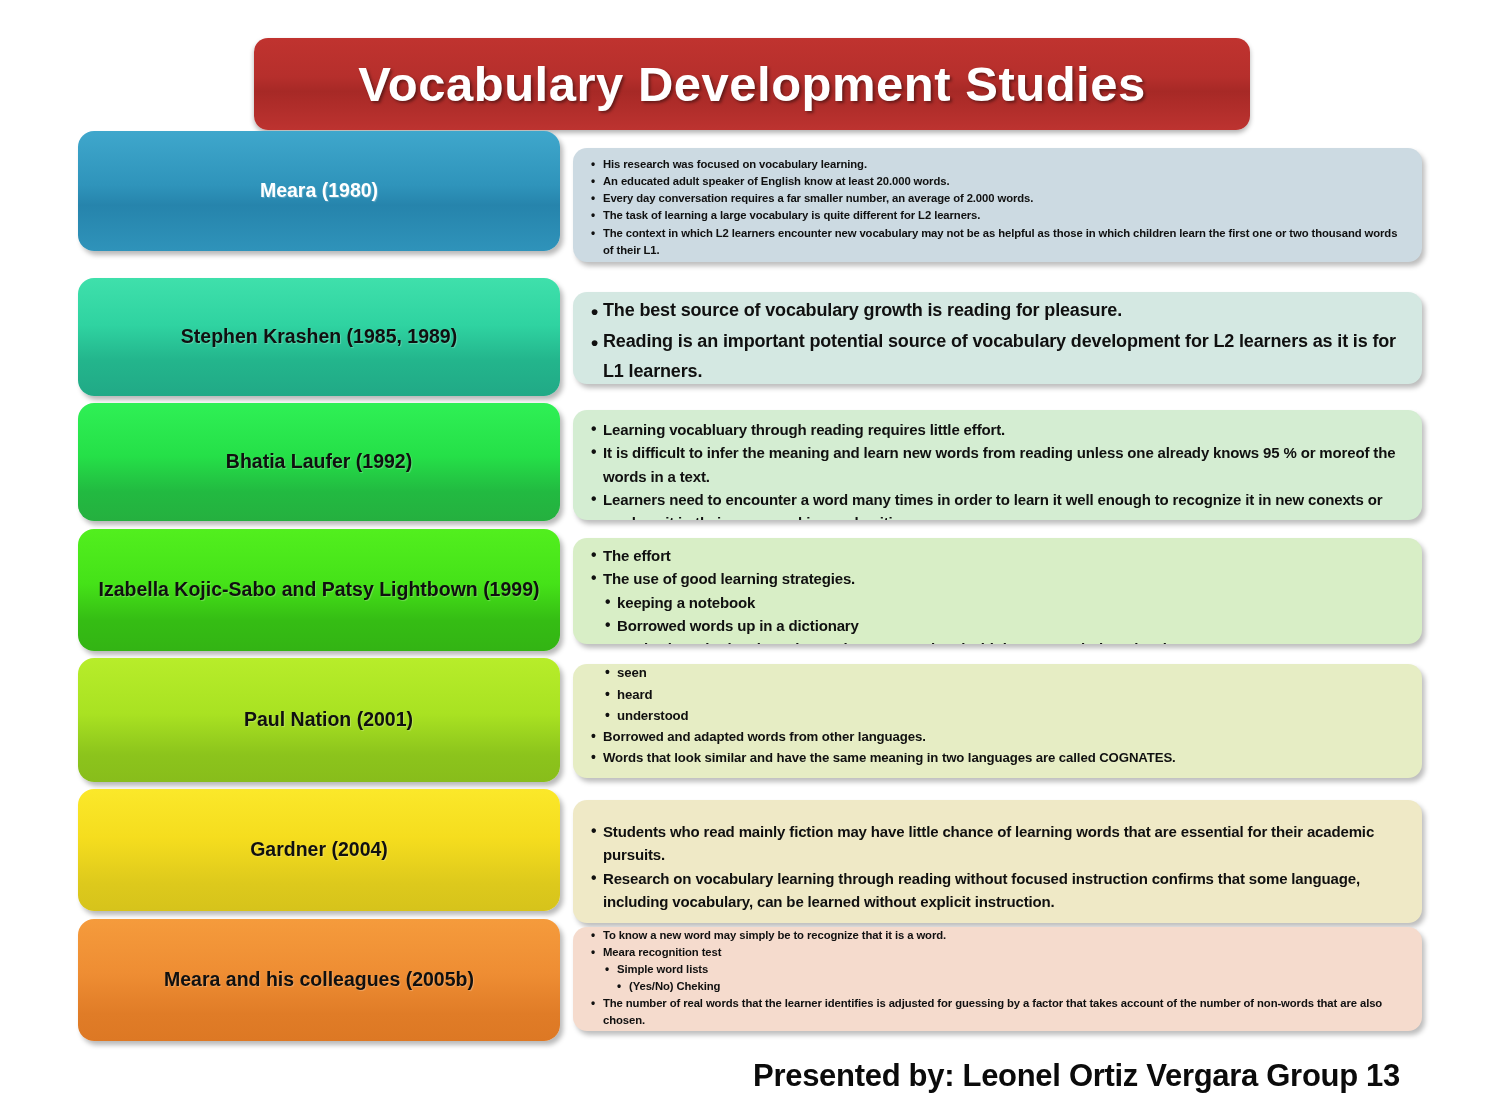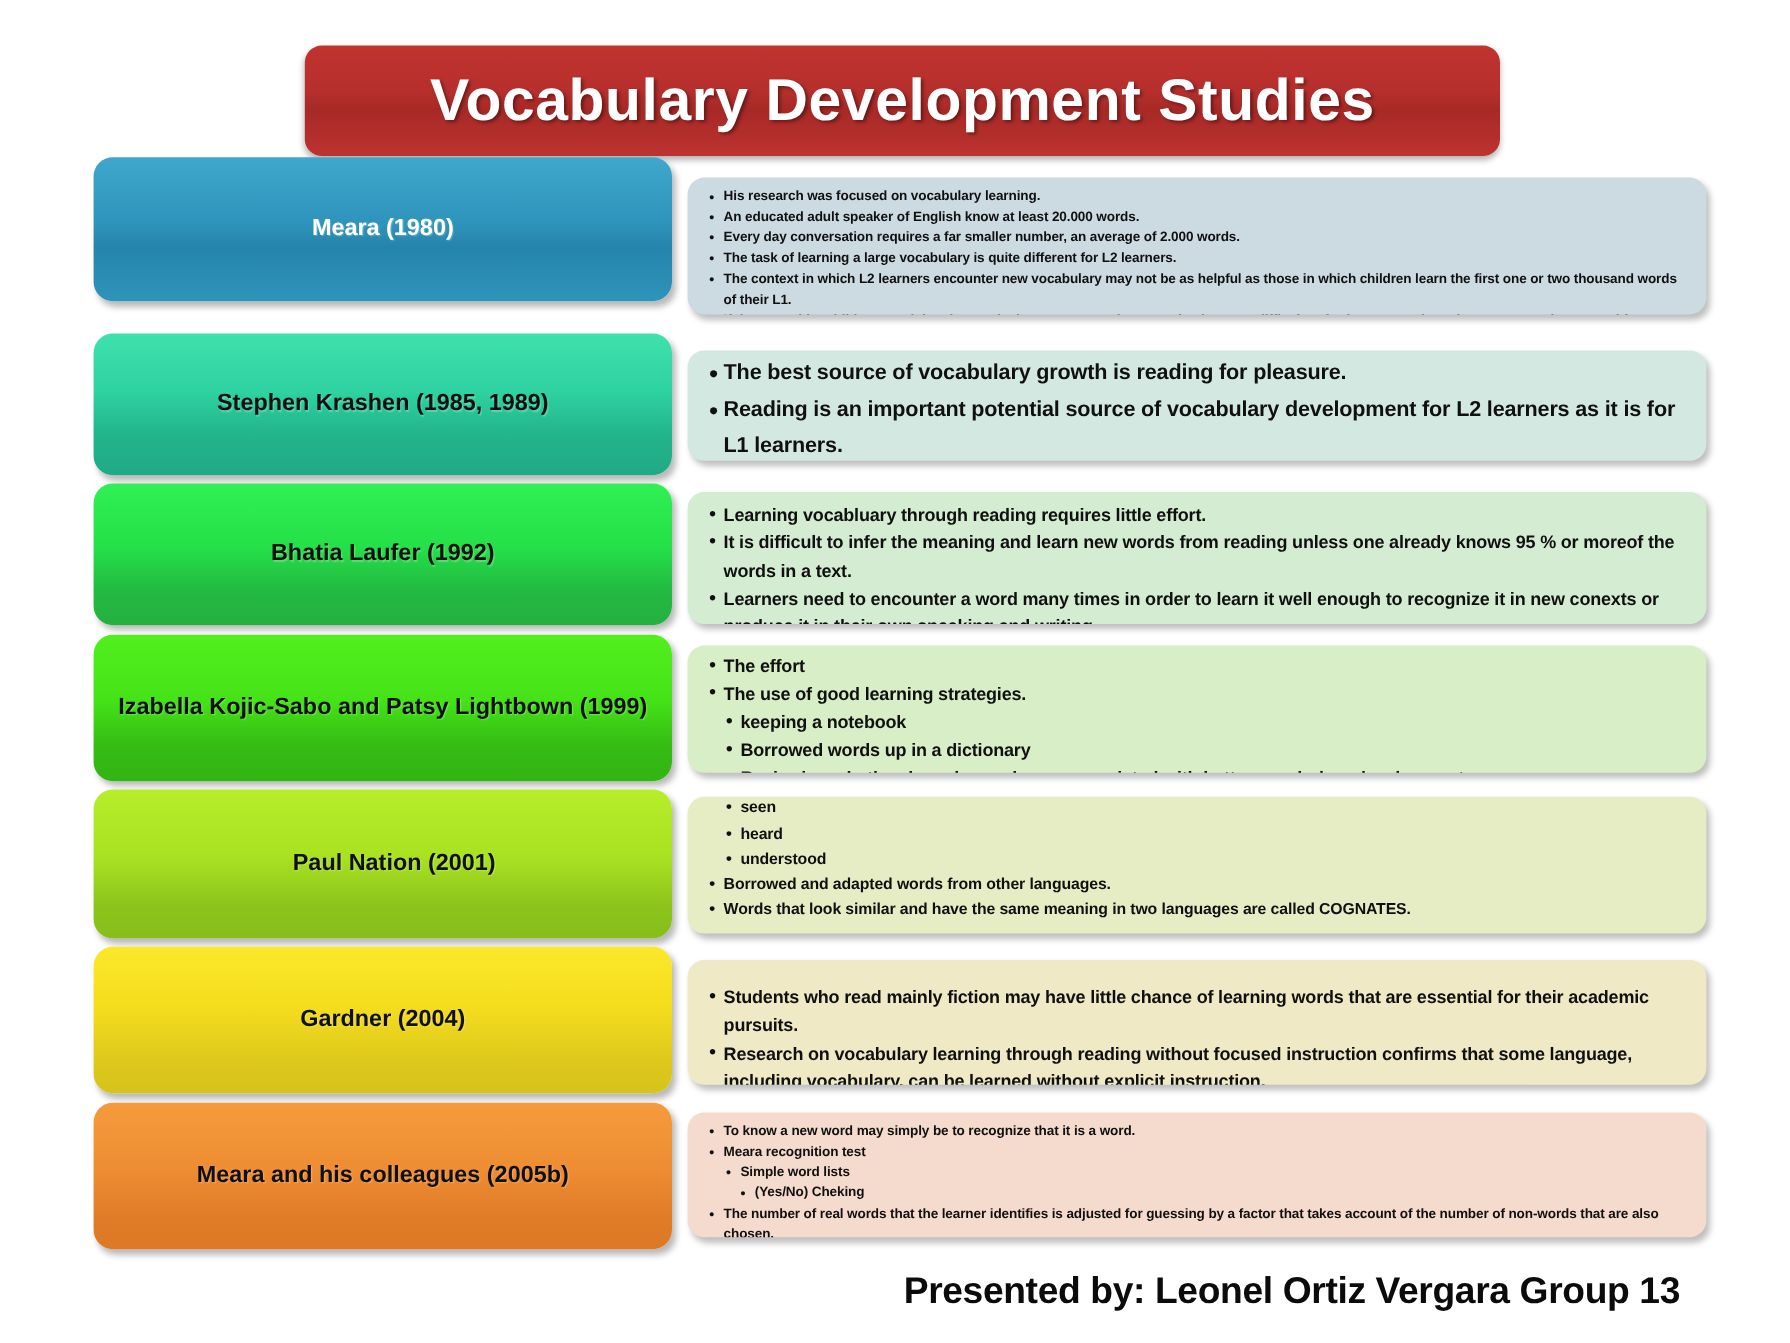--- a/index.html
+++ b/index.html
@@ -155,30 +155,30 @@
           <li class="sub">seen</li>
           <li class="sub">heard</li>
           <li class="sub"> understood</li>
           <li>Borrowed and adapted words from other languages.</li>
           <li>Words that look similar and have the same meaning in two languages are called COGNATES.</li>
         </ul>
       </div>
       <div class="label-box" style="top: 789px; height: 122px; background: linear-gradient(rgb(251, 232, 42) 0%, rgb(245, 221, 30) 40%, rgb(221, 201, 28) 78%, rgb(214, 195, 27) 100%);">
         <div class="label-text" style="color: rgb(16, 16, 16);">Gardner (2004)</div>
       </div>
-      <div class="content-box sz-md" style="top: 800px; height: 104px; background: rgb(239, 233, 198); padding-top: 20px; display: flex; flex-direction: column; justify-content: flex-start;">
+      <div class="content-box sz-md" style="top: 800px; height: 123px; background: rgb(239, 233, 198); padding-top: 20px; display: flex; flex-direction: column; justify-content: flex-start;">
         <ul>
           <li>Students who read mainly fiction may have little chance of learning words that are essential for their academic pursuits.</li>
           <li>Research on vocabulary learning through reading without focused instruction confirms that some language, including vocabulary, can be learned without explicit instruction.</li>
         </ul>
       </div>
       <div class="label-box" style="top: 919px; height: 122px; background: linear-gradient(rgb(245, 155, 60) 0%, rgb(238, 141, 51) 45%, rgb(224, 124, 39) 78%, rgb(221, 120, 36) 100%);">
         <div class="label-text" style="color: rgb(16, 16, 16);">Meara and his colleagues (2005b)</div>
       </div>
-      <div class="content-box sz-xs" style="top: 927px; height: 104px; background: rgb(245, 219, 205); padding-top: 8px; display: flex; flex-direction: column; justify-content: flex-start;">
+      <div class="content-box sz-xs" style="top: 927px; height: 104px; background: rgb(245, 219, 205); padding-top: 8px; display: flex; flex-direction: column; justify-content: center;">
         <ul>
           <li>To know a new word may simply be to recognize that it is a word.</li>
           <li>Meara recognition test</li>
           <li class="sub">Simple word lists</li>
           <li class="sub2">(Yes/No) Cheking</li>
           <li>The number of real words that the learner identifies is adjusted for guessing by a factor that takes account of the number of non-words that are also chosen.</li>
         </ul>
       </div>
     </div>
 

